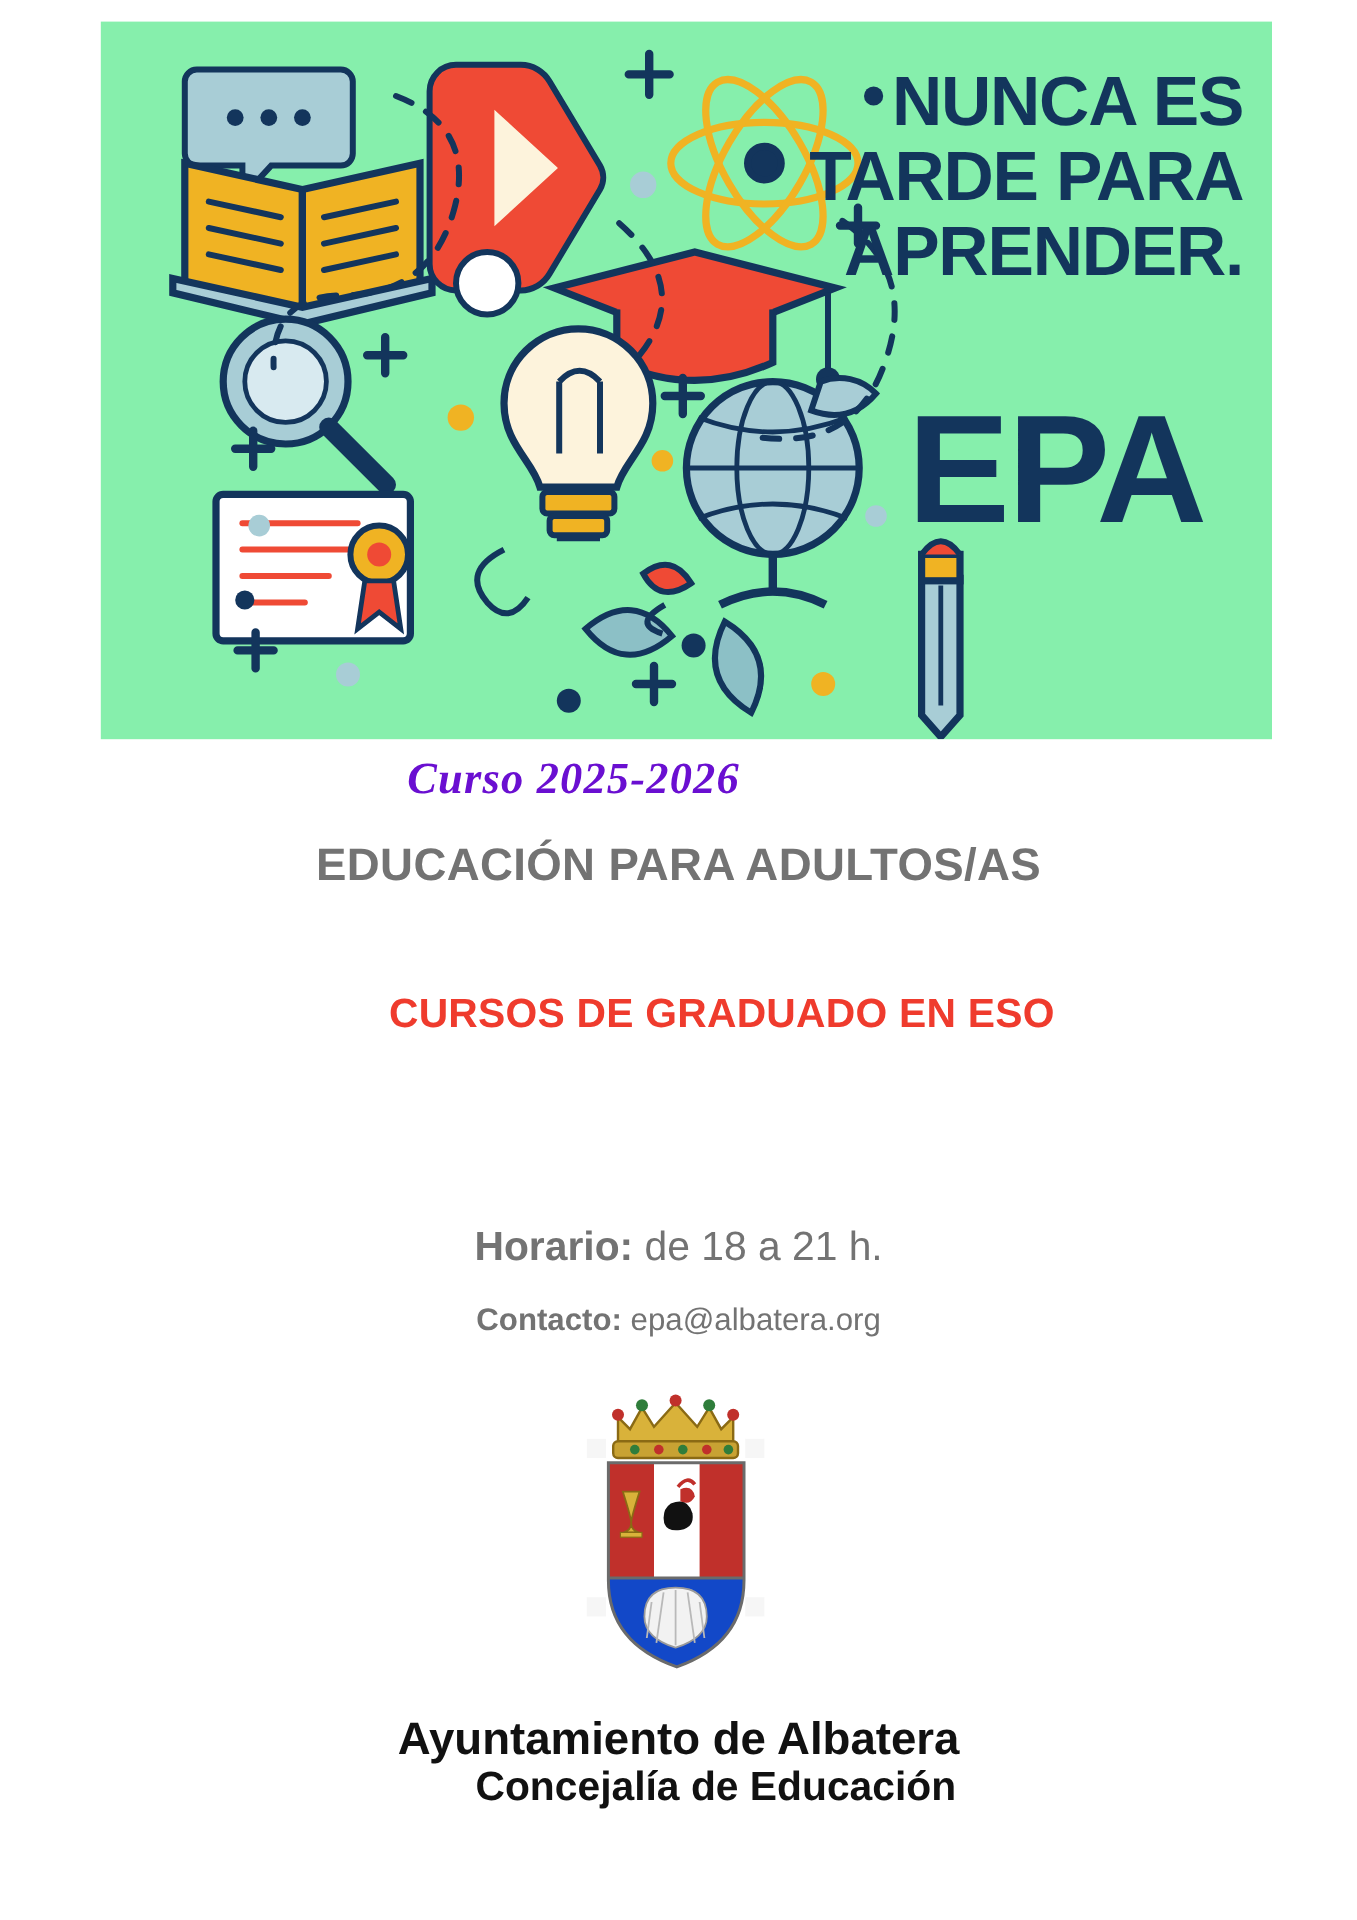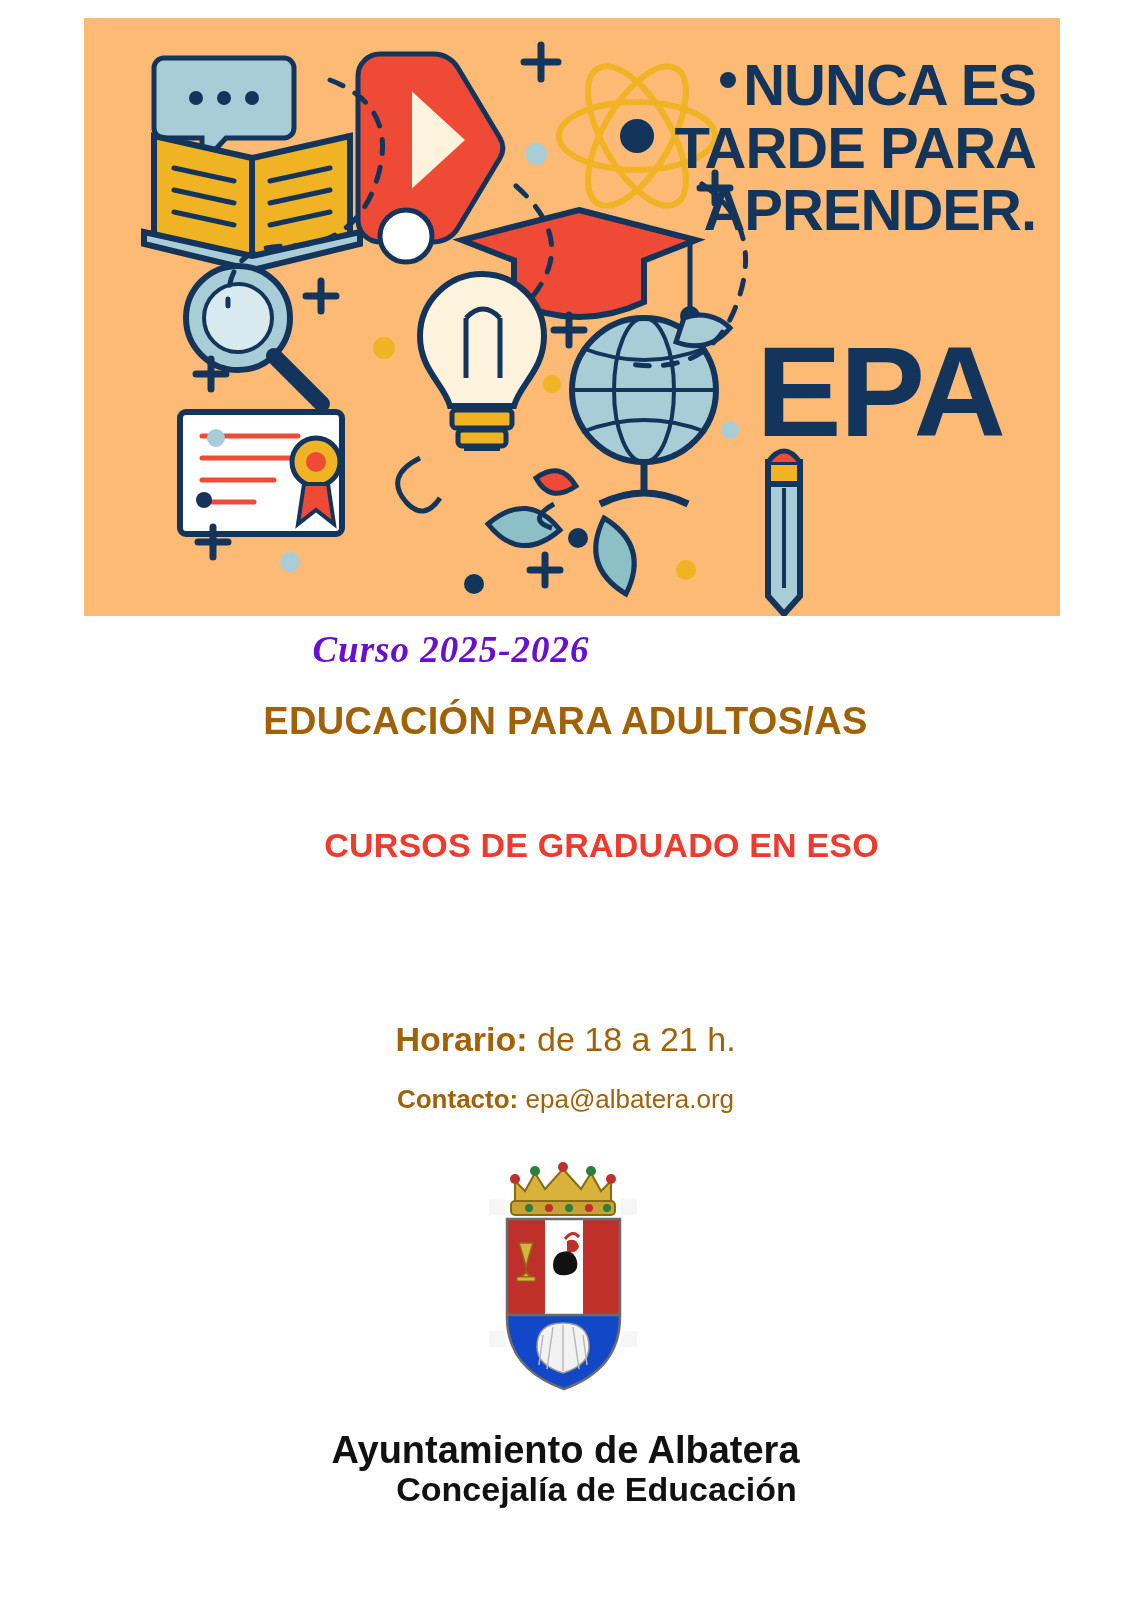--- a/index.html
+++ b/index.html
@@ -20,21 +20,21 @@
     background: #ffffff;
   }
 
   
   .hero {
     position: absolute;
     left: 84px;
     top: 18px;
     width: 976px;
     height: 598px;
-    background: #fdba74;
+    background: #86efac;
     overflow: hidden;
   }
   .hero-title {
     position: absolute;
     right: 24px;
     top: 36px;
     width: 400px;
     text-align: right;
     color: #13355c;
     font-family: "Liberation Sans", sans-serif;
@@ -64,27 +64,28 @@
     top: 628px;
     left: 0;
     width: 902px;
     text-align: center;
     color: #6a0fd1;
     font-family: "Liberation Serif", serif;
     font-weight: bold;
     font-style: italic;
     font-size: 37px;
     letter-spacing: 1px;
+    padding-left: 27px;
   }
   .txt {
     position: absolute;
     left: 0;
     width: 1131px;
     text-align: center;
-    color: #a16207;
+    color: #737373;
   }
   .l1 { top: 700px; font-size: 38px; font-weight: bold; letter-spacing: .3px; }
   .l2 { top: 760px; font-size: 38px; font-weight: bold; letter-spacing: .2px; }
   .l3 { top: 826px; font-size: 34px; font-weight: bold; color: #ef3b2d; letter-spacing: .2px; padding-left: 36px; }
   .l4 { top: 893px; font-size: 34px; font-weight: bold; }
   .l5 { top: 952px; font-size: 34px; font-weight: normal; }
   .l6 { top: 1020px; font-size: 34px; }
   .l7 { top: 1084px; font-size: 26px; }
   .l6 b, .l7 b { font-weight: bold; }
   .l6 span.val, .l7 span.val { font-weight: normal; }

